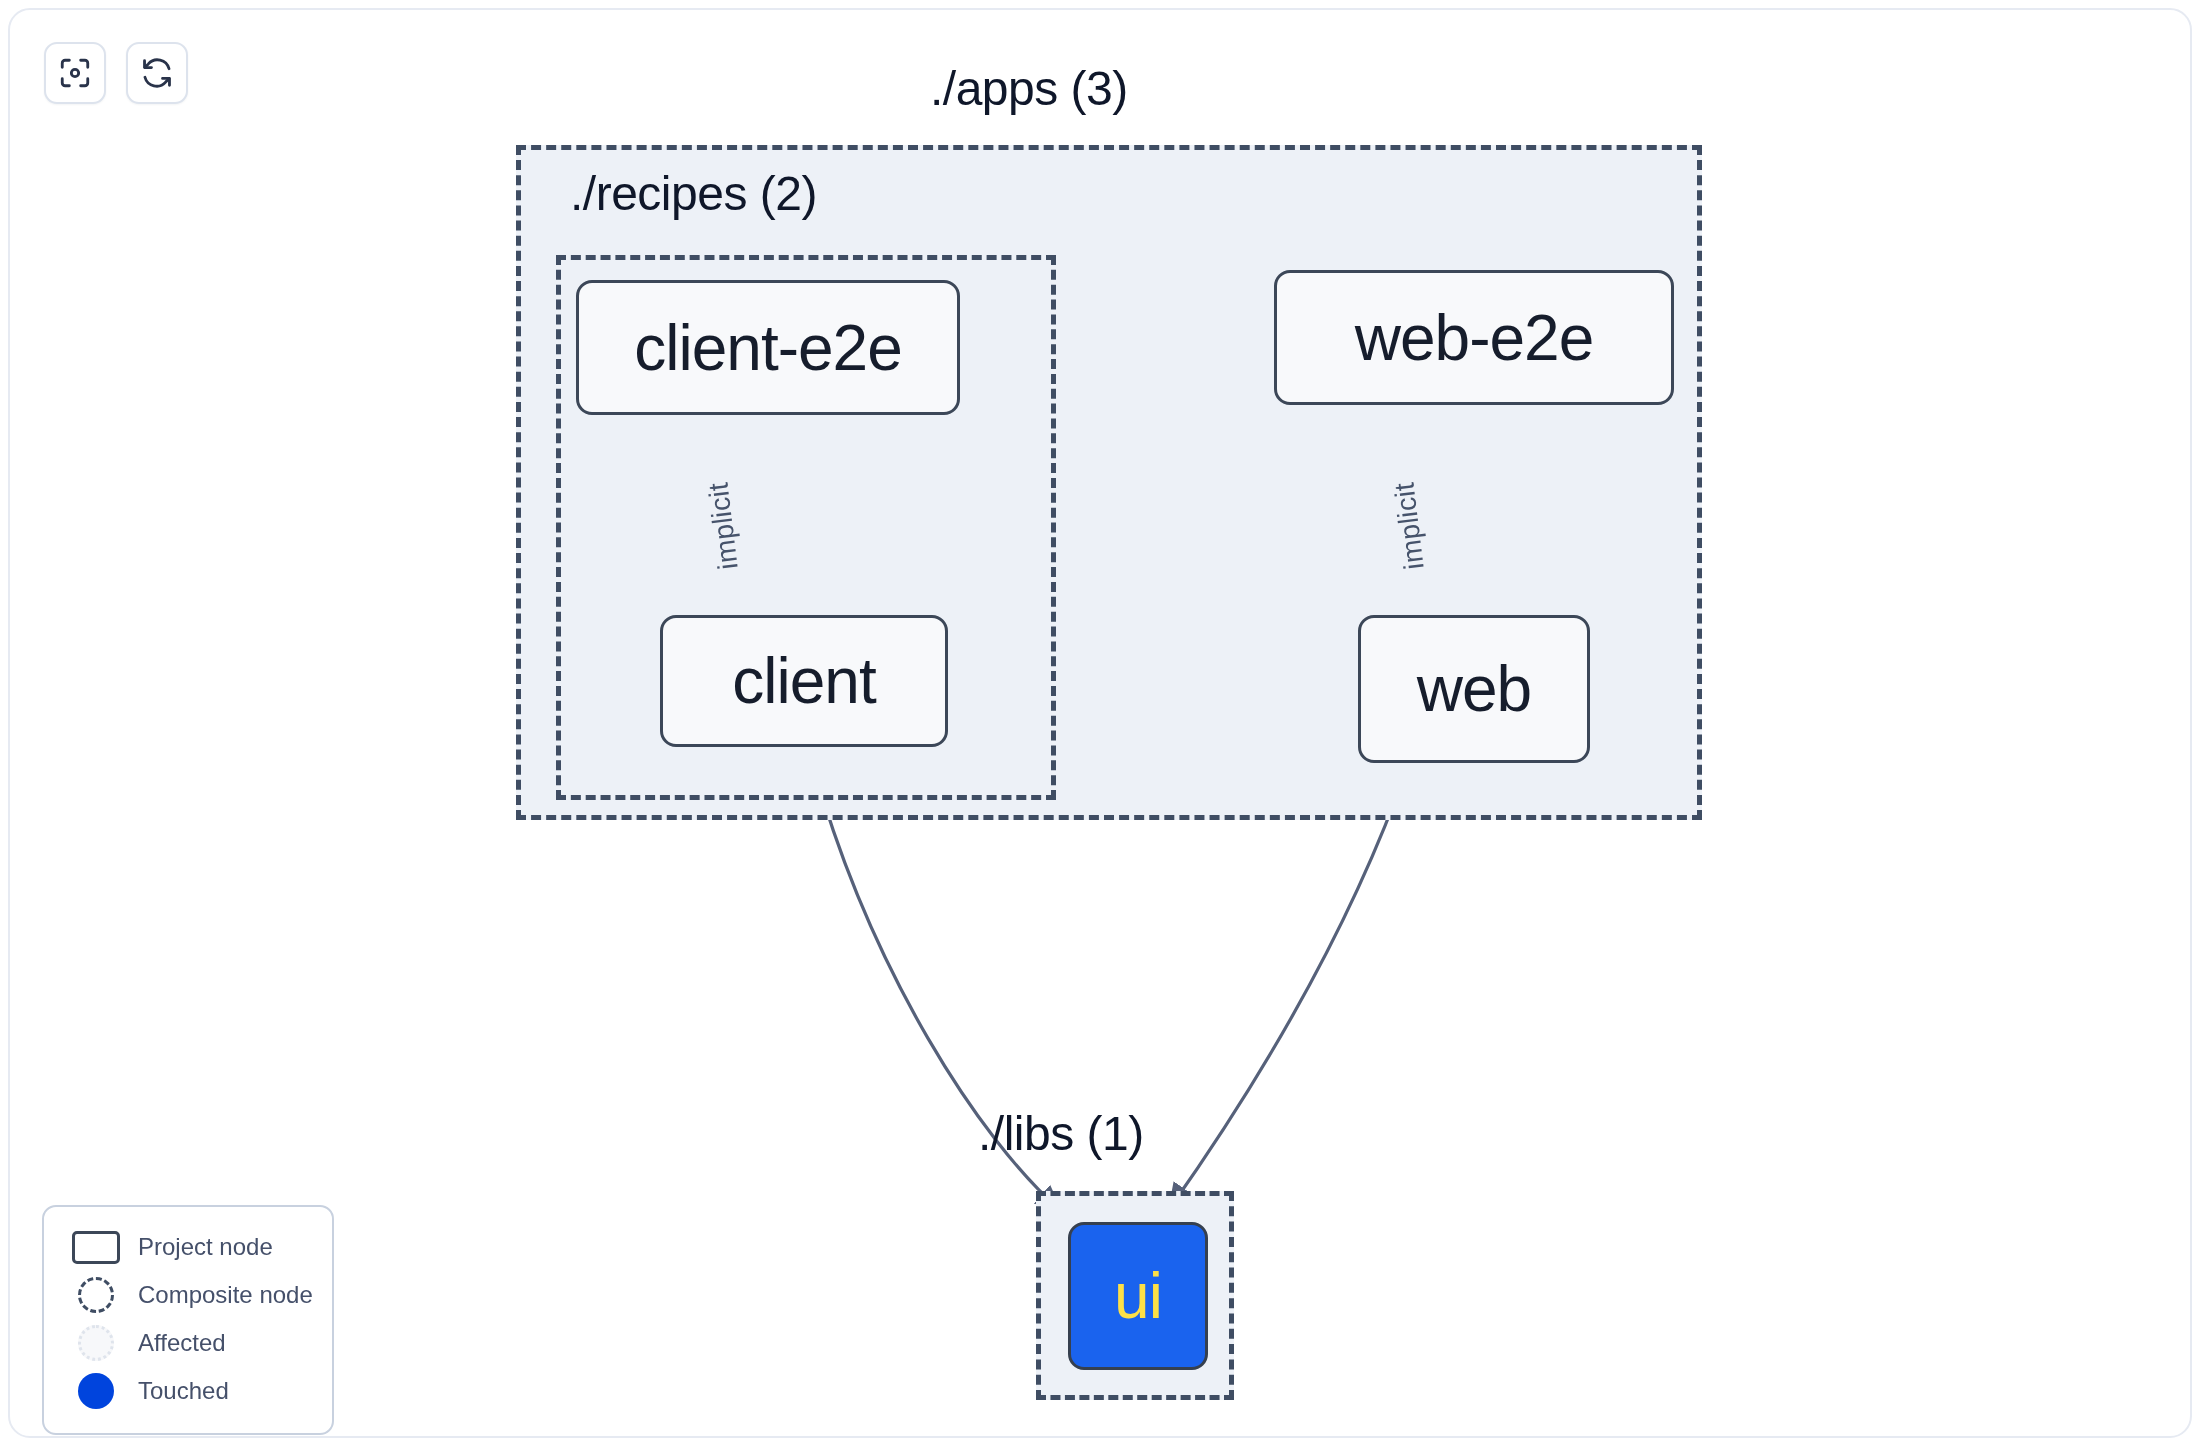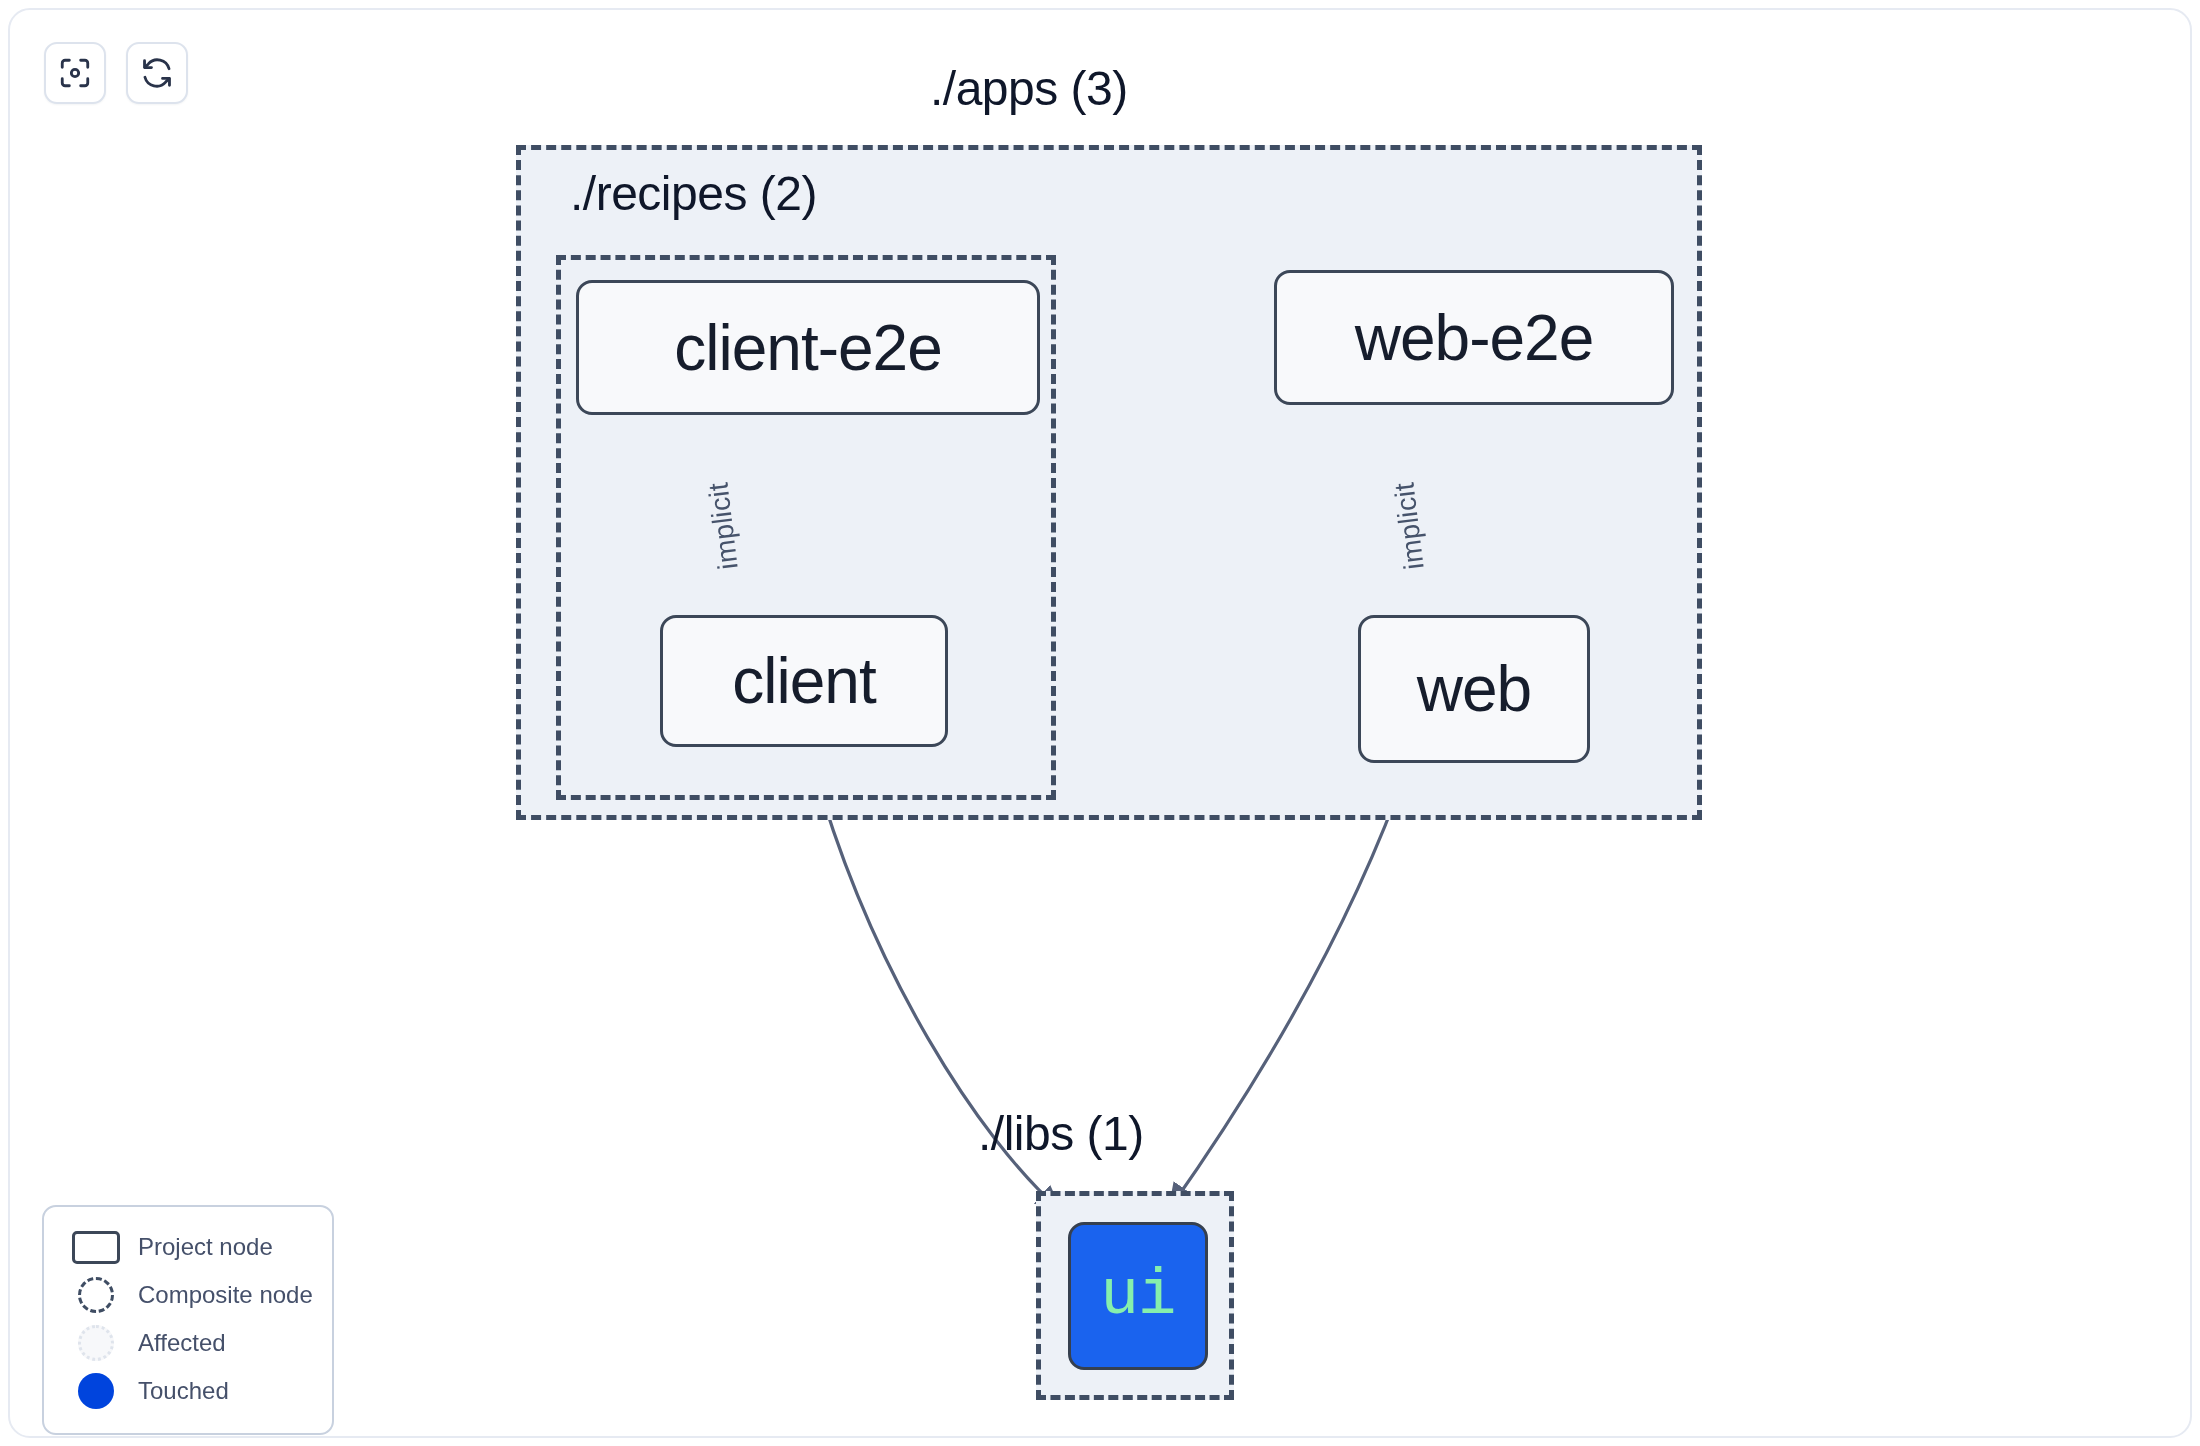--- a/index.html
+++ b/index.html
@@ -98,21 +98,21 @@
     font-size: 64px;
     line-height: 1;
     color: #161d2c;
     white-space: nowrap;
     letter-spacing: -1px;
   }
   .proj-node.touched {
     background: #1a63ee;
     border-color: #36404f;
   }
-  .proj-node.touched .node-label { color: #86efac; font-family: Liberation Mono, monospace; }
+  .proj-node.touched .node-label { color: #fde047; }
 
   
   .edge-label {
     position: absolute;
     font-size: 28px;
     color: #46536b;
     white-space: nowrap;
     z-index: 28;
     transform-origin: center center;
     letter-spacing: 0.2px;
@@ -225,21 +225,21 @@
 
       <path d="M 1398 755 C 1330 950, 1215 1120, 1160 1198" fill="none" stroke="#56617a" stroke-width="3.2" marker-end="url(#arrowhead)"></path>
     </svg>
 
     <div class="group-label" style="left:920px; top:55px;">./apps (3)</div>
 
     <div class="group-label" style="left:560px; top:160px;">./recipes (2)</div>
 
     <div class="group-label" style="left:968px; top:1100px;">./libs (1)</div>
 
-    <div class="proj-node" style="left:566px; top:270px; width:464px; height:135px;text-align:center;">
+    <div class="proj-node" style="left:566px; top:270px; width:384px; height:135px;text-align:center;">
       <span class="node-label">client-e2e</span>
     </div>
 
     <div class="proj-node" style="left:1264px; top:260px; width:400px; height:135px;">
       <span class="node-label">web-e2e</span>
     </div>
 
     <div class="proj-node" style="left:650px; top:605px; width:288px; height:132px;">
       <span class="node-label">client</span>
     </div>

